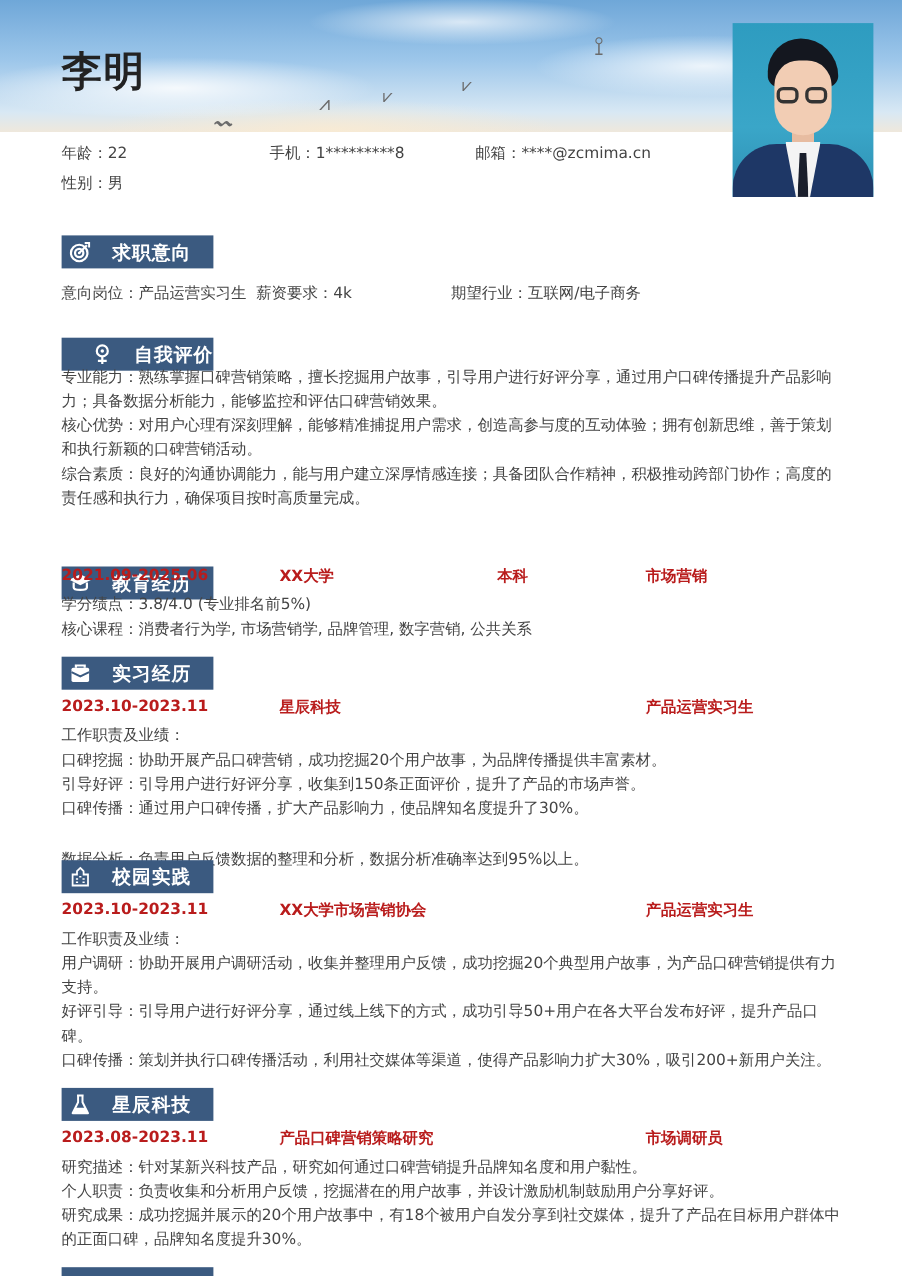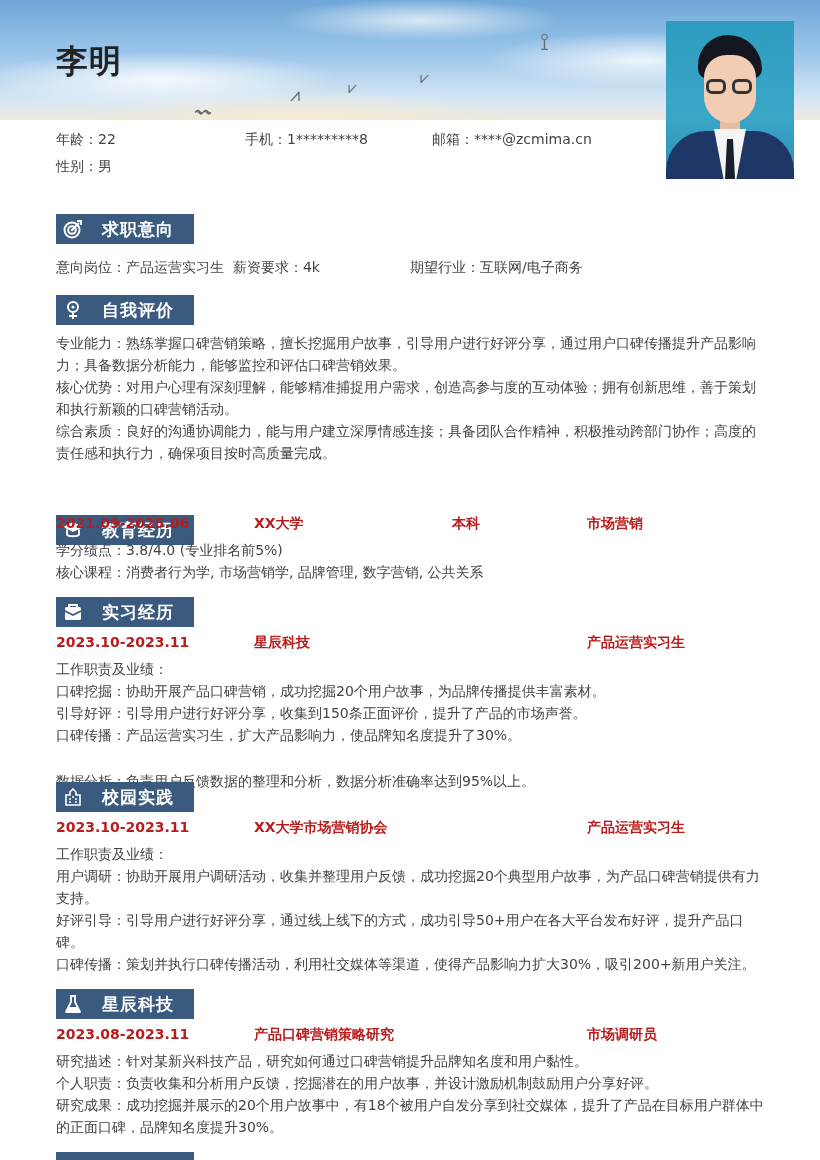--- a/index.html
+++ b/index.html
@@ -12,21 +12,21 @@
       radial-gradient(ellipse 260px 40px at 160px 80px, rgba(255,255,255,0.85), rgba(255,255,255,0) 70%),
       radial-gradient(ellipse 200px 30px at 420px 20px, rgba(255,255,255,0.7), rgba(255,255,255,0) 70%),
       radial-gradient(ellipse 220px 40px at 640px 60px, rgba(255,255,255,0.8), rgba(255,255,255,0) 70%),
       radial-gradient(ellipse 300px 40px at 300px 118px, rgba(250,235,210,0.8), rgba(255,255,255,0) 70%),
       linear-gradient(180deg, #6fa7d8 0%, #9cc6ea 45%, #d8e8f4 85%, #efe8dc 100%);
     overflow: hidden;
   }
   .bird { position: absolute; color: #6b6b6b; font-size: 16px; line-height: 1; }
 
   .name {
-    position: absolute; left: 56px; top: 40px; font-size: 32px; font-weight: bold; color: #222;
+    position: absolute; left: 56px; top: 40px; font-size: 37px; font-weight: bold; color: #222;
     letter-spacing: 1px;
   }
 
   .photo {
     position: absolute; left: 666px; top: 21px; width: 128px; height: 158px;
     background: linear-gradient(180deg, #2e9cc0 0%, #3aa6c8 60%, #2d8fb3 100%);
     overflow: hidden;
   }
   .photo .hair { position: absolute; left: 32px; top: 14px; width: 64px; height: 44px; background: #14171f; border-radius: 30px 34px 10px 10px; }
   .photo .face { position: absolute; left: 38px; top: 34px; width: 52px; height: 68px; background: #f2cdb4; border-radius: 24px 24px 28px 28px; }
@@ -103,21 +103,21 @@
   </span>
   <span class="ttl">求职意向</span>
 </div>
 <div class="line" style="top:256px;">
   <span>意向岗位：</span><span>产品运营实习生</span>&nbsp;&nbsp;<span>薪资要求：</span><span>4k</span>
 </div>
 <div class="line" style="top:256px;left:410px;">
   <span>期望行业：</span><span>互联网/电子商务</span>
 </div>
 
-<div class="section-head" style="top:295px;">
+<div class="section-head" style="top:307px;justify-content:flex-end;">
   <span class="ico">
     <svg width="18" height="20" viewBox="0 0 18 20">
         <circle cx="9" cy="7" r="5" fill="none" stroke="#fff" stroke-width="2"></circle>
         <circle cx="9" cy="7" r="1.6" fill="#fff"></circle>
         <path d="M9 12 V19 M5 16 H13" stroke="#fff" stroke-width="2"></path>
       </svg>
   </span>
   <span class="ttl">自我评价</span>
 </div>
 <div class="para" style="top:332px;">专业能力：熟练掌握口碑营销策略，擅长挖掘用户故事，引导用户进行好评分享，通过用户口碑传播提升产品影响力；具备数据分析能力，能够监控和评估口碑营销效果。</div>
@@ -153,21 +153,21 @@
   <span class="ttl">实习经历</span>
 </div>
 <div class="row" style="top:634px;">
   <span style="left:0;">2023.10-2023.11</span>
   <span style="left:198px;">星辰科技</span>
   <span style="left:531px;">产品运营实习生</span>
 </div>
 <div class="line" style="top:658px;">工作职责及业绩：</div>
 <div class="line" style="top:680px;">口碑挖掘：协助开展产品口碑营销，成功挖掘20个用户故事，为品牌传播提供丰富素材。</div>
 <div class="line" style="top:702px;">引导好评：引导用户进行好评分享，收集到150条正面评价，提升了产品的市场声誉。</div>
-<div class="line" style="top:724px;">口碑传播：产品运营实习生，扩大产品影响力，使品牌知名度提升了30%。</div>
+<div class="line" style="top:724px;">口碑传播：通过用户口碑传播，扩大产品影响力，使品牌知名度提升了30%。</div>
 <div class="line" style="top:770px;">数据分析：负责用户反馈数据的整理和分析，数据分析准确率达到95%以上。</div>
 
 <div class="section-head" style="top:782px;">
   <span class="ico">
     <svg width="20" height="20" viewBox="0 0 20 20">
         <path d="M10 2 L13 5 V8 H17 V18 H3 V8 H7 V5 Z" fill="none" stroke="#fff" stroke-width="1.6"></path>
         <path d="M6 12 H8 M12 12 H14 M6 15 H8 M12 15 H14 M9 10 H11" stroke="#fff" stroke-width="1.4"></path>
       </svg>
   </span>
   <span class="ttl">校园实践</span>

